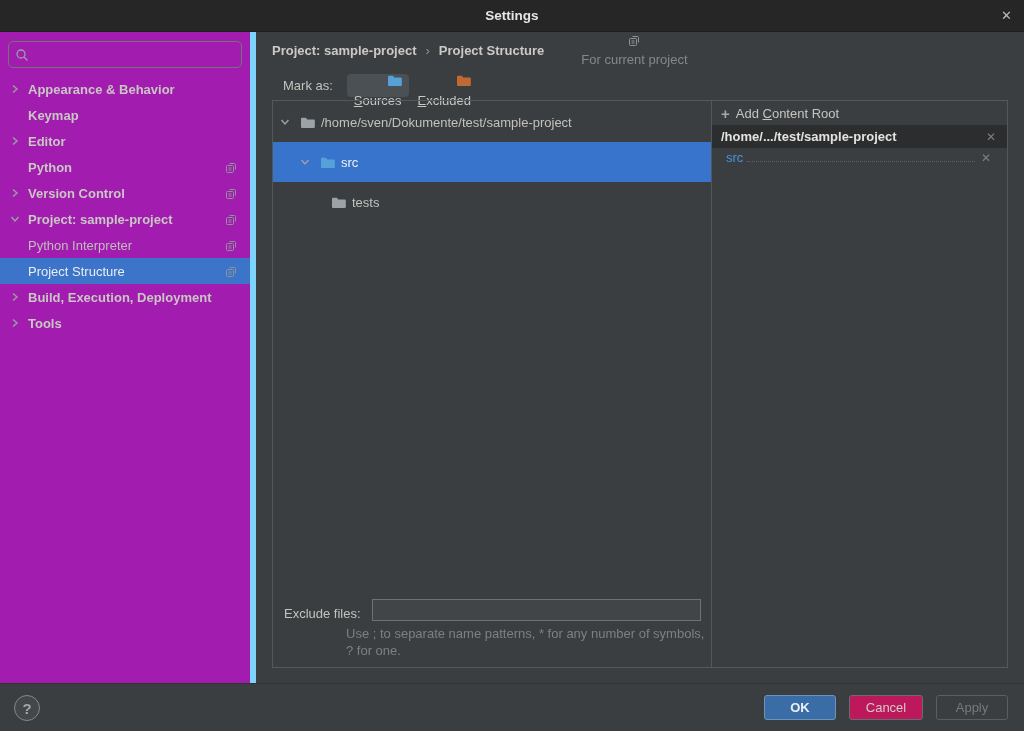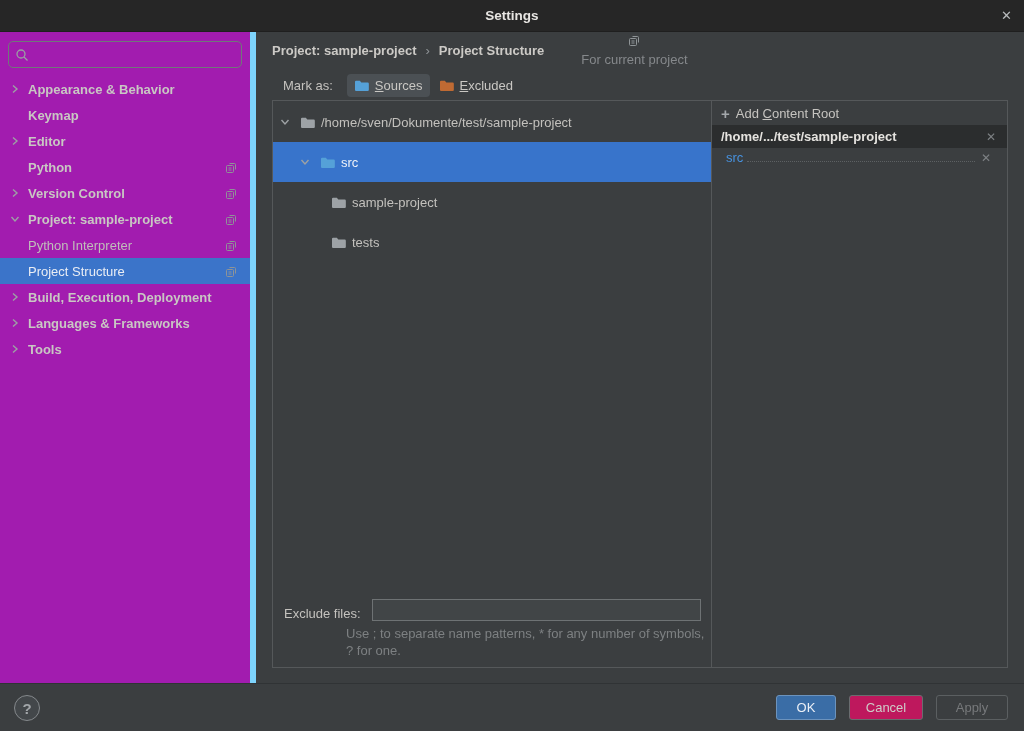--- a/index.html
+++ b/index.html
@@ -31,21 +31,21 @@
   .chev.down { transform:rotate(90deg); }
 
   
   .breadcrumb { position:absolute; left:272px; top:40px; height:20px; display:flex; align-items:center; gap:9px; }
   .breadcrumb .crumb { font-weight:bold; color:#cccac6; }
   .breadcrumb .sep { color:#8e9396; font-size:13px; }
   .breadcrumb .context { display:flex; align-items:center; gap:5px; color:#85888b; margin-left:28px;flex-direction:column; }
 
   .markas { position:absolute; left:283px; top:73px; height:24px; display:flex; align-items:center; }
   .markas .mk-label { color:#c4c2be; margin-right:14px; }
-  .mk-btn { display:flex; align-items:center; gap:6px; height:23px; padding:0 7px; border-radius:4px; cursor:pointer; color:#c9c7c3; }
+  .mk-btn { display:flex; align-items:flex-end; gap:6px; height:23px; padding:0 7px; border-radius:4px; cursor:pointer; color:#c9c7c3;flex-direction:column; }
   .mk-btn.selected { background:#4b5054; }
   .mk-btn u { text-decoration:underline; }
 
   
   .panels { position:absolute; left:272px; top:100px; width:736px; height:568px; border:1px solid #55585a; display:flex; }
   .tree-pane { position:relative; width:439px; border-right:1px solid #55585a; }
   .tree-row { height:40px; display:flex; align-items:center; cursor:pointer; }
   .tree-row .spacer { flex:none; }
   .tree-row .lbl { margin-left:6px; color:#c3c1bd; white-space:nowrap; }
   .tree-row.selected { background:#3874cb; }
@@ -70,21 +70,21 @@
   .sf-row .leader { flex:1; border-bottom:1px dotted #5d6163; margin:0 4px; height:12px; }
 
   
   .footer { position:absolute; left:0; right:0; bottom:0; height:48px; background:#3b3e40; border-top:1px solid #303335;
             display:flex; align-items:center; }
   .help { position:absolute; left:14px; top:11px; width:26px; height:26px; border-radius:50%; border:1.5px solid #85898c;
           color:#a2a6a9; display:flex; align-items:center; justify-content:center; font-size:15px; font-weight:bold;
           background:#43474a; cursor:pointer; }
   .btns { position:absolute; right:16px; top:11px; display:flex; gap:13px; }
   .btn { height:25px; border-radius:3px; font-size:13px; display:flex; align-items:center; justify-content:center; cursor:pointer; }
-  .btn.ok { width:60px; background:#3a6da6; border:1px solid #6c93bd; color:#eaeff6; font-weight:normal; }
+  .btn.ok { width:72px; background:#3a6da6; border:1px solid #6c93bd; color:#eaeff6; font-weight:bold; }
   .btn.cancel { width:74px; background:#be185d; border:1px solid #696d6f; color:#cfcdc9; }
   .btn.apply { width:72px; background:transparent; border:1px solid #5b5f61; color:#77797b; }
 
   svg { display:block; }
   .folder { flex:none; }
 </style>
 </head>
 <body>
 
 <div class="dialog">
@@ -179,28 +179,20 @@
             <line x1="3.5" y1="9" x2="6.5" y2="9"></line>
           </svg>
         </div>
         <div class="nav-item">
           <span class="chevslot">
             <svg class="chev right" width="10" height="10" viewBox="0 0 10 10" fill="none">
               <path d="M3 1.5 L7 5 L3 8.5" stroke="#9da1a4" stroke-width="1.4"></path>
             </svg>
           </span>
           <span class="lbl">Build, Execution, Deployment</span>
-        </div>
-        <div class="nav-item">
-          <span class="chevslot">
-            <svg class="chev right" width="10" height="10" viewBox="0 0 10 10" fill="none">
-              <path d="M3 1.5 L7 5 L3 8.5" stroke="#9da1a4" stroke-width="1.4"></path>
-            </svg>
-          </span>
-          <span class="lbl">Languages &amp; Frameworks</span>
         </div>
         <div class="nav-item">
           <span class="chevslot">
             <svg class="chev right" width="10" height="10" viewBox="0 0 10 10" fill="none">
               <path d="M3 1.5 L7 5 L3 8.5" stroke="#9da1a4" stroke-width="1.4"></path>
             </svg>
           </span>
           <span class="lbl">Tools</span>
         </div>
       </div>
@@ -260,28 +252,20 @@
             <span class="spacer" style="width:27px"></span>
             <span style="width:20px;display:flex;align-items:center;">
               <svg class="chev down" width="10" height="10" viewBox="0 0 10 10" fill="none">
                 <path d="M3 1.5 L7 5 L3 8.5" stroke="#9da1a4" stroke-width="1.4"></path>
               </svg>
             </span>
             <svg class="folder" width="15" height="13" viewBox="0 0 16 14">
               <path d="M1 3 a1.2 1.2 0 0 1 1.2-1.2 h4 l1.6 2 h6.9 a1.2 1.2 0 0 1 1.2 1.2 v6.8 a1.2 1.2 0 0 1 -1.2 1.2 h-12.5 a1.2 1.2 0 0 1 -1.2-1.2 z" fill="#55a1d8"></path>
             </svg>
             <span class="lbl">src</span>
-          </div>
-          <div class="tree-row">
-            <span class="spacer" style="width:47px"></span>
-            <span style="width:11px"></span>
-            <svg class="folder" width="15" height="13" viewBox="0 0 16 14">
-              <path d="M1 3 a1.2 1.2 0 0 1 1.2-1.2 h4 l1.6 2 h6.9 a1.2 1.2 0 0 1 1.2 1.2 v6.8 a1.2 1.2 0 0 1 -1.2 1.2 h-12.5 a1.2 1.2 0 0 1 -1.2-1.2 z" fill="#9da2a6"></path>
-            </svg>
-            <span class="lbl">sample-project</span>
           </div>
           <div class="tree-row">
             <span class="spacer" style="width:47px"></span>
             <span style="width:11px"></span>
             <svg class="folder" width="15" height="13" viewBox="0 0 16 14">
               <path d="M1 3 a1.2 1.2 0 0 1 1.2-1.2 h4 l1.6 2 h6.9 a1.2 1.2 0 0 1 1.2 1.2 v6.8 a1.2 1.2 0 0 1 -1.2 1.2 h-12.5 a1.2 1.2 0 0 1 -1.2-1.2 z" fill="#9da2a6"></path>
             </svg>
             <span class="lbl">tests</span>
           </div>
         </div>

